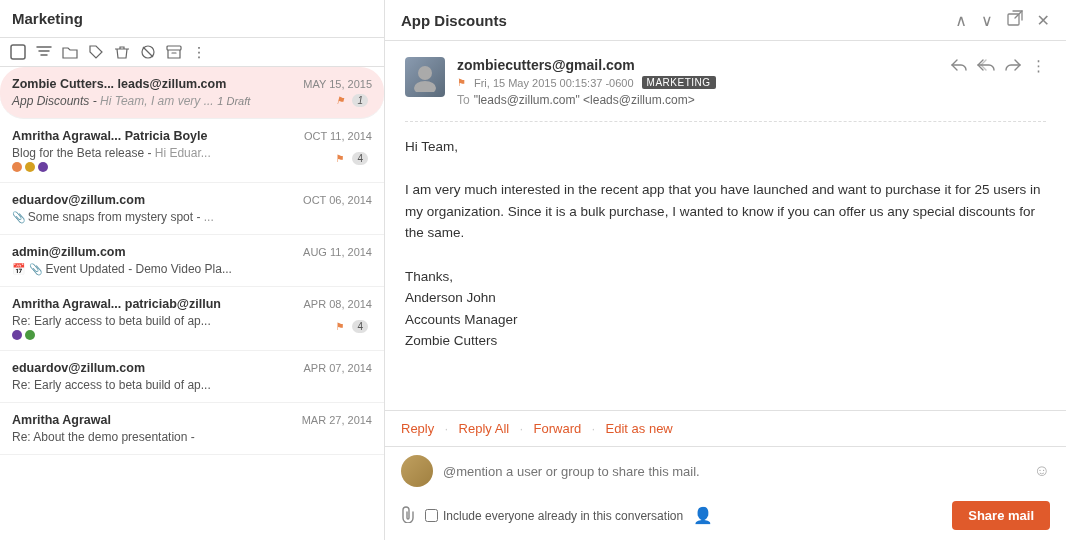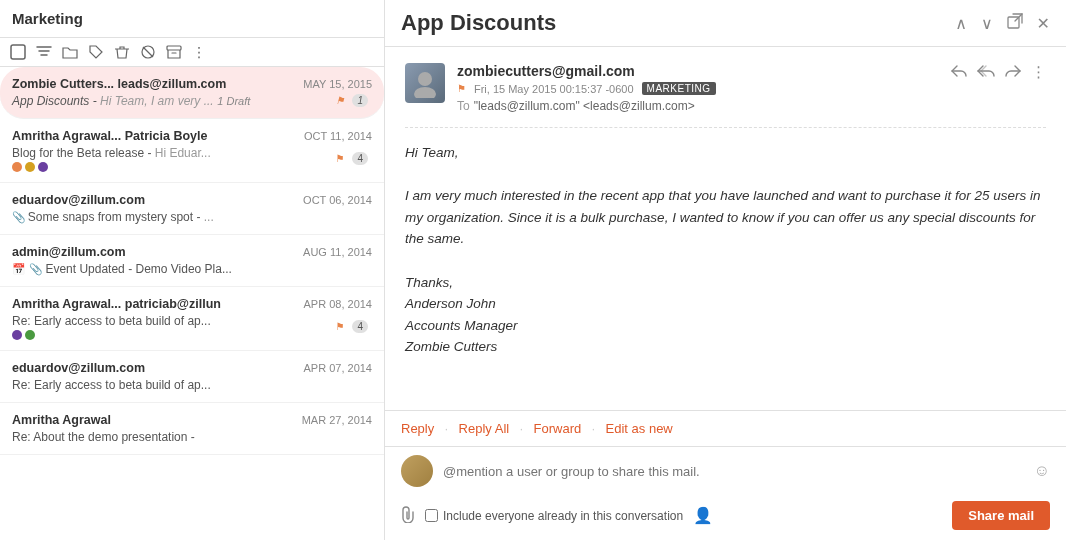--- a/index.html
+++ b/index.html
@@ -26,39 +26,39 @@
     .draft-badge { color: #888; font-size: 11px; }
     .tag-dots { display: flex; gap: 3px; margin-top: 2px; }
     .tag-dot { width: 10px; height: 10px; border-radius: 50%; }
     .calendar-icon { color: #888; font-size: 11px; margin-right: 4px; }
     .attachment-icon { color: #888; font-size: 11px; margin-right: 2px; }
     .count-flag { display: flex; align-items: center; gap: 4px; }
 
     
     .right-panel { flex: 1; display: flex; flex-direction: column; }
     .right-header { padding: 10px 16px; display: flex; align-items: center; justify-content: space-between; border-bottom: 1px solid #e0e0e0; }
-    .right-title { font-size: 22px; font-weight: bold; color: #333; }
+    .right-title { font-size: 15px; font-weight: bold; color: #333; }
     .right-header-icons { display: flex; gap: 14px; align-items: center; }
     .header-icon { color: #888; cursor: pointer; font-size: 16px; }
 
     .email-detail { flex: 1; overflow-y: auto; padding: 16px 20px; }
     .email-meta { display: flex; align-items: flex-start; margin-bottom: 14px; }
     .avatar { width: 40px; height: 40px; border-radius: 4px; background: #888; flex-shrink: 0; overflow: hidden; margin-right: 12px; }
     .avatar-placeholder { width: 100%; height: 100%; background: linear-gradient(135deg, #8a9bb0, #5a6a7a); display: flex; align-items: center; justify-content: center; color: white; font-size: 16px; }
     .email-info { flex: 1; }
     .email-sender { font-size: 14px; font-weight: bold; color: #333; }
     .email-date-line { font-size: 11px; color: #888; margin-top: 3px; display: flex; align-items: center; gap: 8px; }
     .marketing-badge { background: #555; color: #fff; font-size: 10px; padding: 1px 5px; border-radius: 2px; letter-spacing: 0.5px; }
     .email-to-line { font-size: 12px; color: #666; margin-top: 4px; display: flex; align-items: flex-end; }
     .to-label { color: #999; margin-right: 4px; }
     .tags-line { font-size: 12px; color: #999; margin-top: 4px; display: flex; align-items: center; }
     .email-actions-right { display: flex; gap: 10px; align-items: center; }
     .action-icon { color: #888; cursor: pointer; font-size: 15px; }
 
-    .email-body { font-size: 13.5px; color: #333; line-height: 1.6; border-top: 1px dashed #ddd; padding-top: 14px; font-style: italic; }
+    .email-body { font-size: 13.5px; color: #333; line-height: 1.6; border-top: 1px dashed #ddd; padding-top: 14px; }
 
     .reply-bar { padding: 10px 16px; border-top: 1px solid #e0e0e0; display: flex; gap: 10px; align-items: center; }
     .reply-link { color: #e05a2b; font-size: 13px; cursor: pointer; text-decoration: none; }
     .reply-separator { color: #ccc; }
     .share-avatar { width: 32px; height: 32px; border-radius: 50%; background: linear-gradient(135deg, #c0a060, #a08040); flex-shrink: 0; }
     .share-input { flex: 1; border: none; outline: none; font-size: 13px; color: #555; background: transparent; }
     .share-emoji { color: #aaa; cursor: pointer; font-size: 16px; }
 
     .share-footer { padding: 6px 16px 10px; display: flex; align-items: center; justify-content: space-between; }
     .share-footer-left { display: flex; align-items: center; gap: 10px; }

